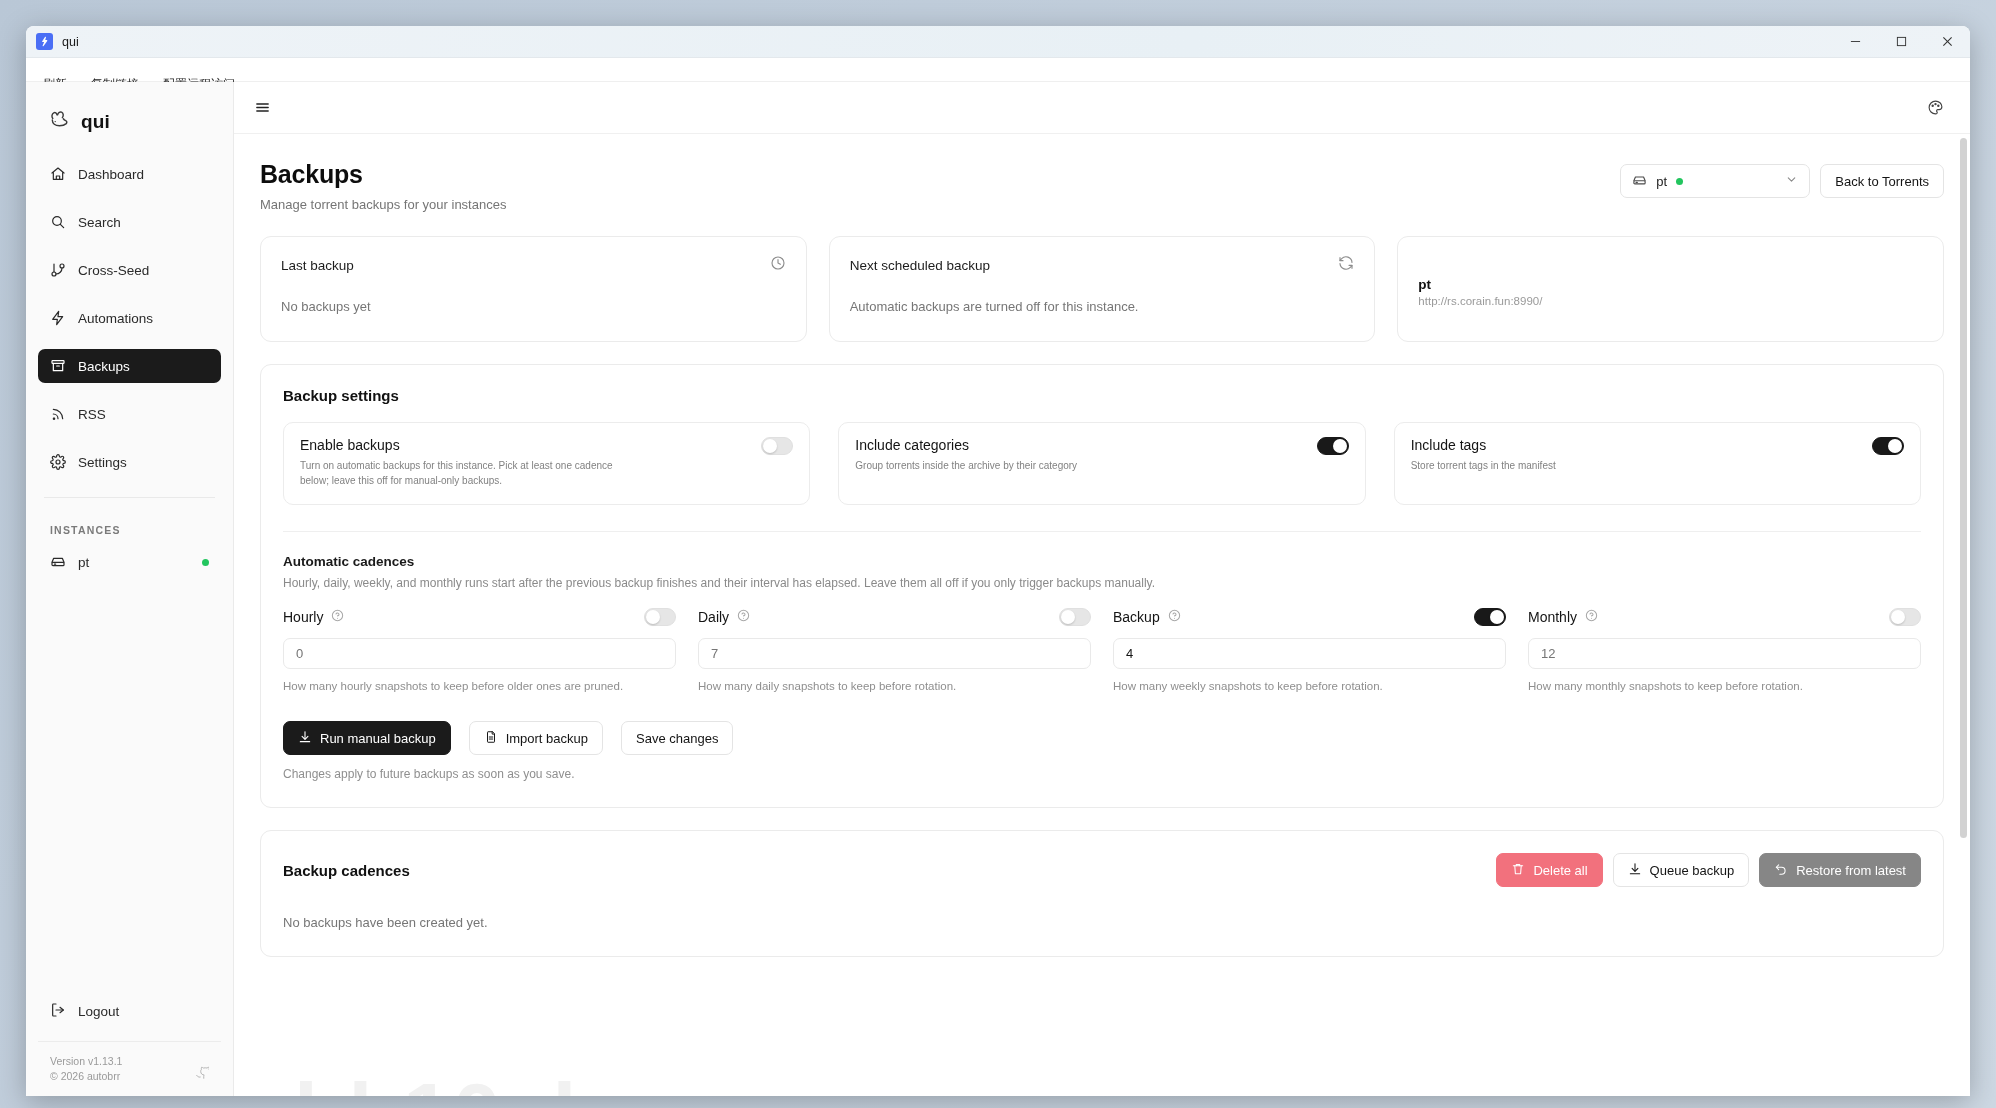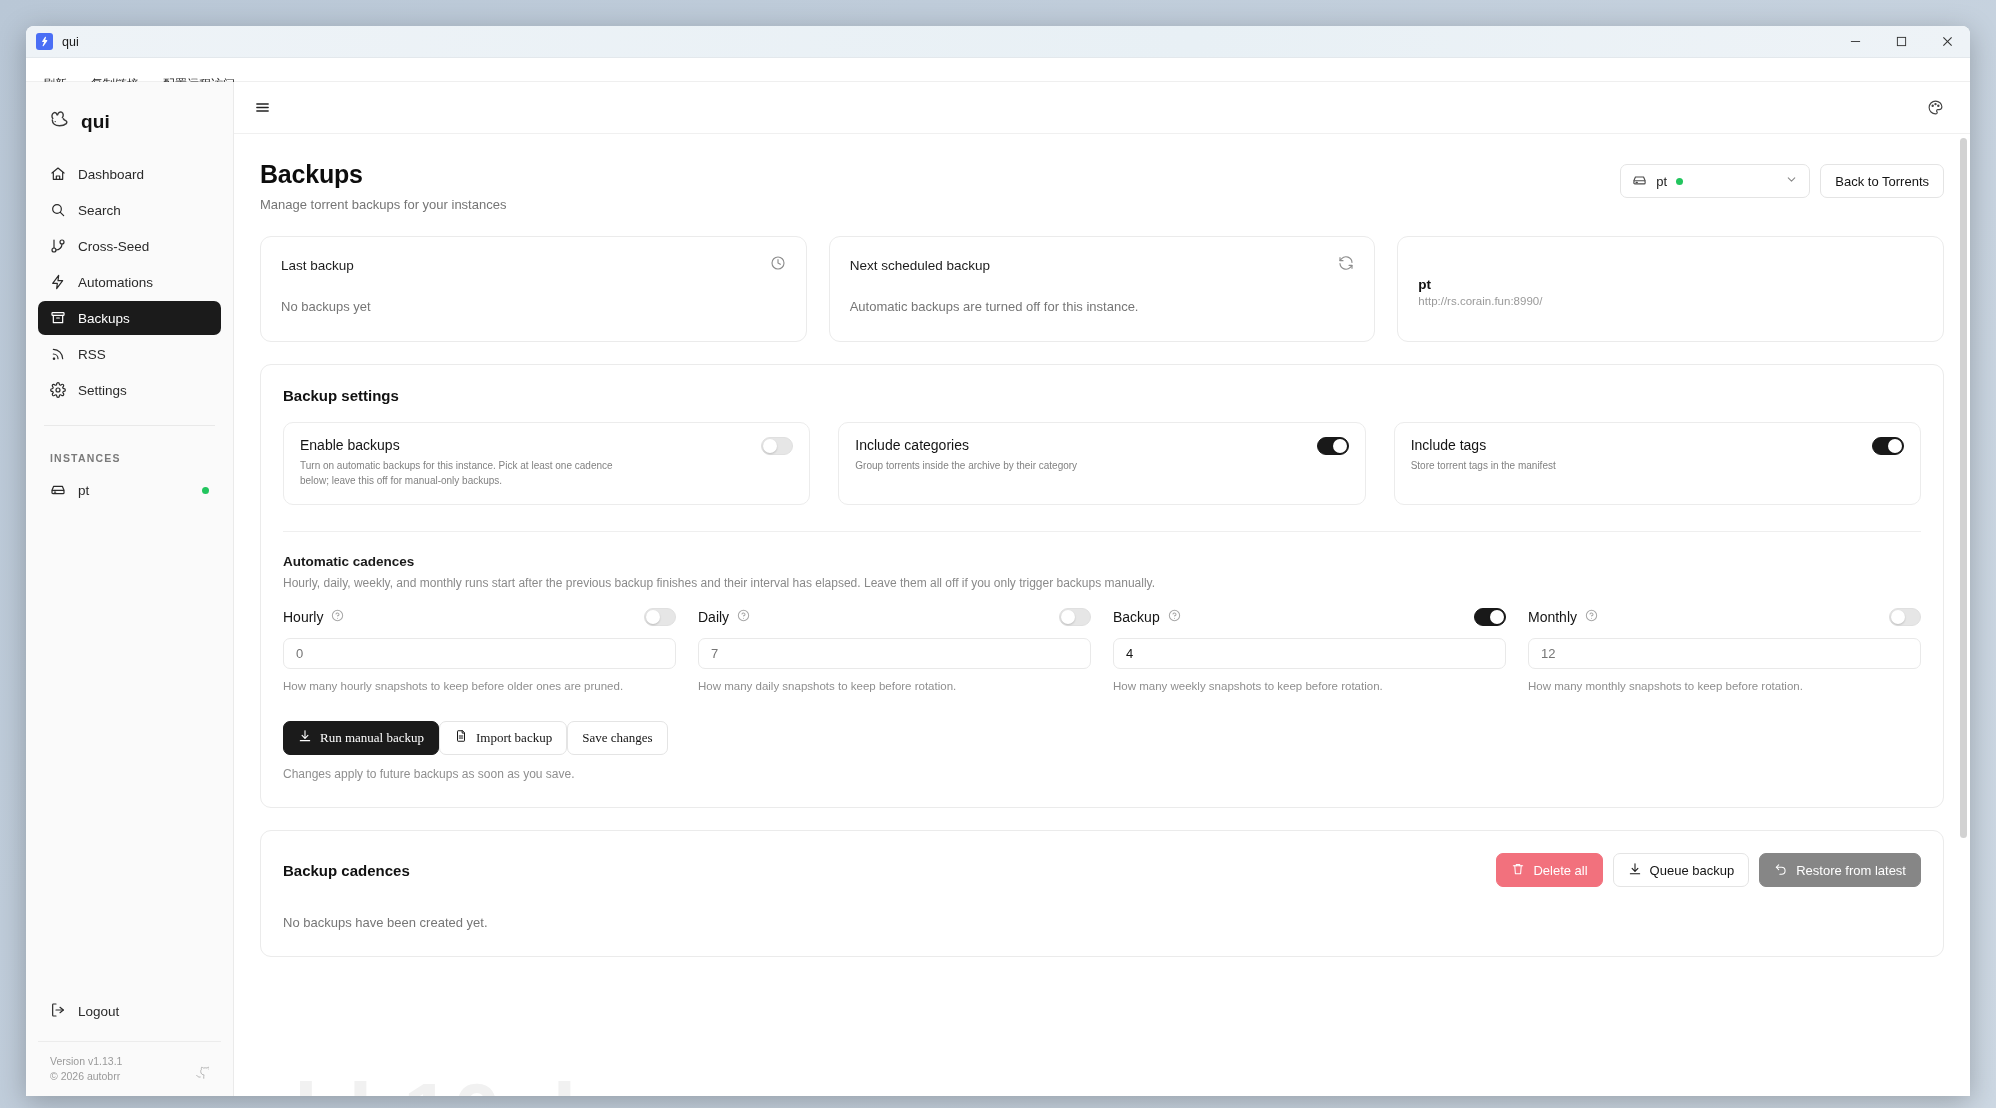--- a/index.html
+++ b/index.html
@@ -66,21 +66,21 @@
     border-right: 1px solid #eaeaea;
     display: flex; flex-direction: column;
     padding: 0 12px;
     position: relative; z-index: 3;
   }
   .brand {
     display: flex; align-items: center; gap: 10px;
     padding: 26px 8px 22px 10px;
   }
   .brand-name { font-size: 19px; font-weight: 700; color: #111; letter-spacing:.2px;}
-  .nav { display: flex; flex-direction: column; gap: 2px; }
+  .nav { display: flex; flex-direction: column; gap: 14px; }
   .nav-item {
     display: flex; align-items: center; gap: 12px;
     height: 34px; padding: 0 12px;
     border-radius: 7px;
     font-size: 13.5px; color: #2a2a2a;
     cursor: pointer;
   }
   .nav-item.active { background: #1b1b1b; color: #fff; }
   .nav-item .ico { width: 16px; height: 16px; display:flex; align-items:center; justify-content:center; flex:0 0 16px;}
   .section-label {
@@ -202,21 +202,21 @@
   .cad-label { font-size:14px; color:#141414; }
   .q-ico { color:#a8a8a8; }
   .cad-input {
     width:100%; height:31px; border:1px solid #e9e9e9; border-radius:7px;
     margin-top: 12px; padding: 0 12px; font-size:13px;
     font-family: inherit; color:#bdbdbd; background:#fff;
   }
   .cad-input.filled { color:#141414; }
   .cad-help { font-size:11.5px; color:#8f8f8f; margin-top:9px; line-height:1.5; }
 
-  .panel-actions { display:flex; gap:0; margin-top: 26px; font-family: Liberation Serif, serif; }
+  .panel-actions { display:flex; gap:18px; margin-top: 26px; }
   .panel-note { font-size:12px; color:#8f8f8f; margin-top:12px; }
 
   .history-head { display:flex; align-items:center; }
   .history-actions { margin-left:auto; display:flex; gap:10px; }
   .history-empty { font-size:13px; color:#767676; margin-top: 28px; }
 
   .scrollbar {
     position:absolute; right:3px; top:56px; width:7px; height:880px;
     border-radius:4px; background:transparent; z-index: 5;
   }

